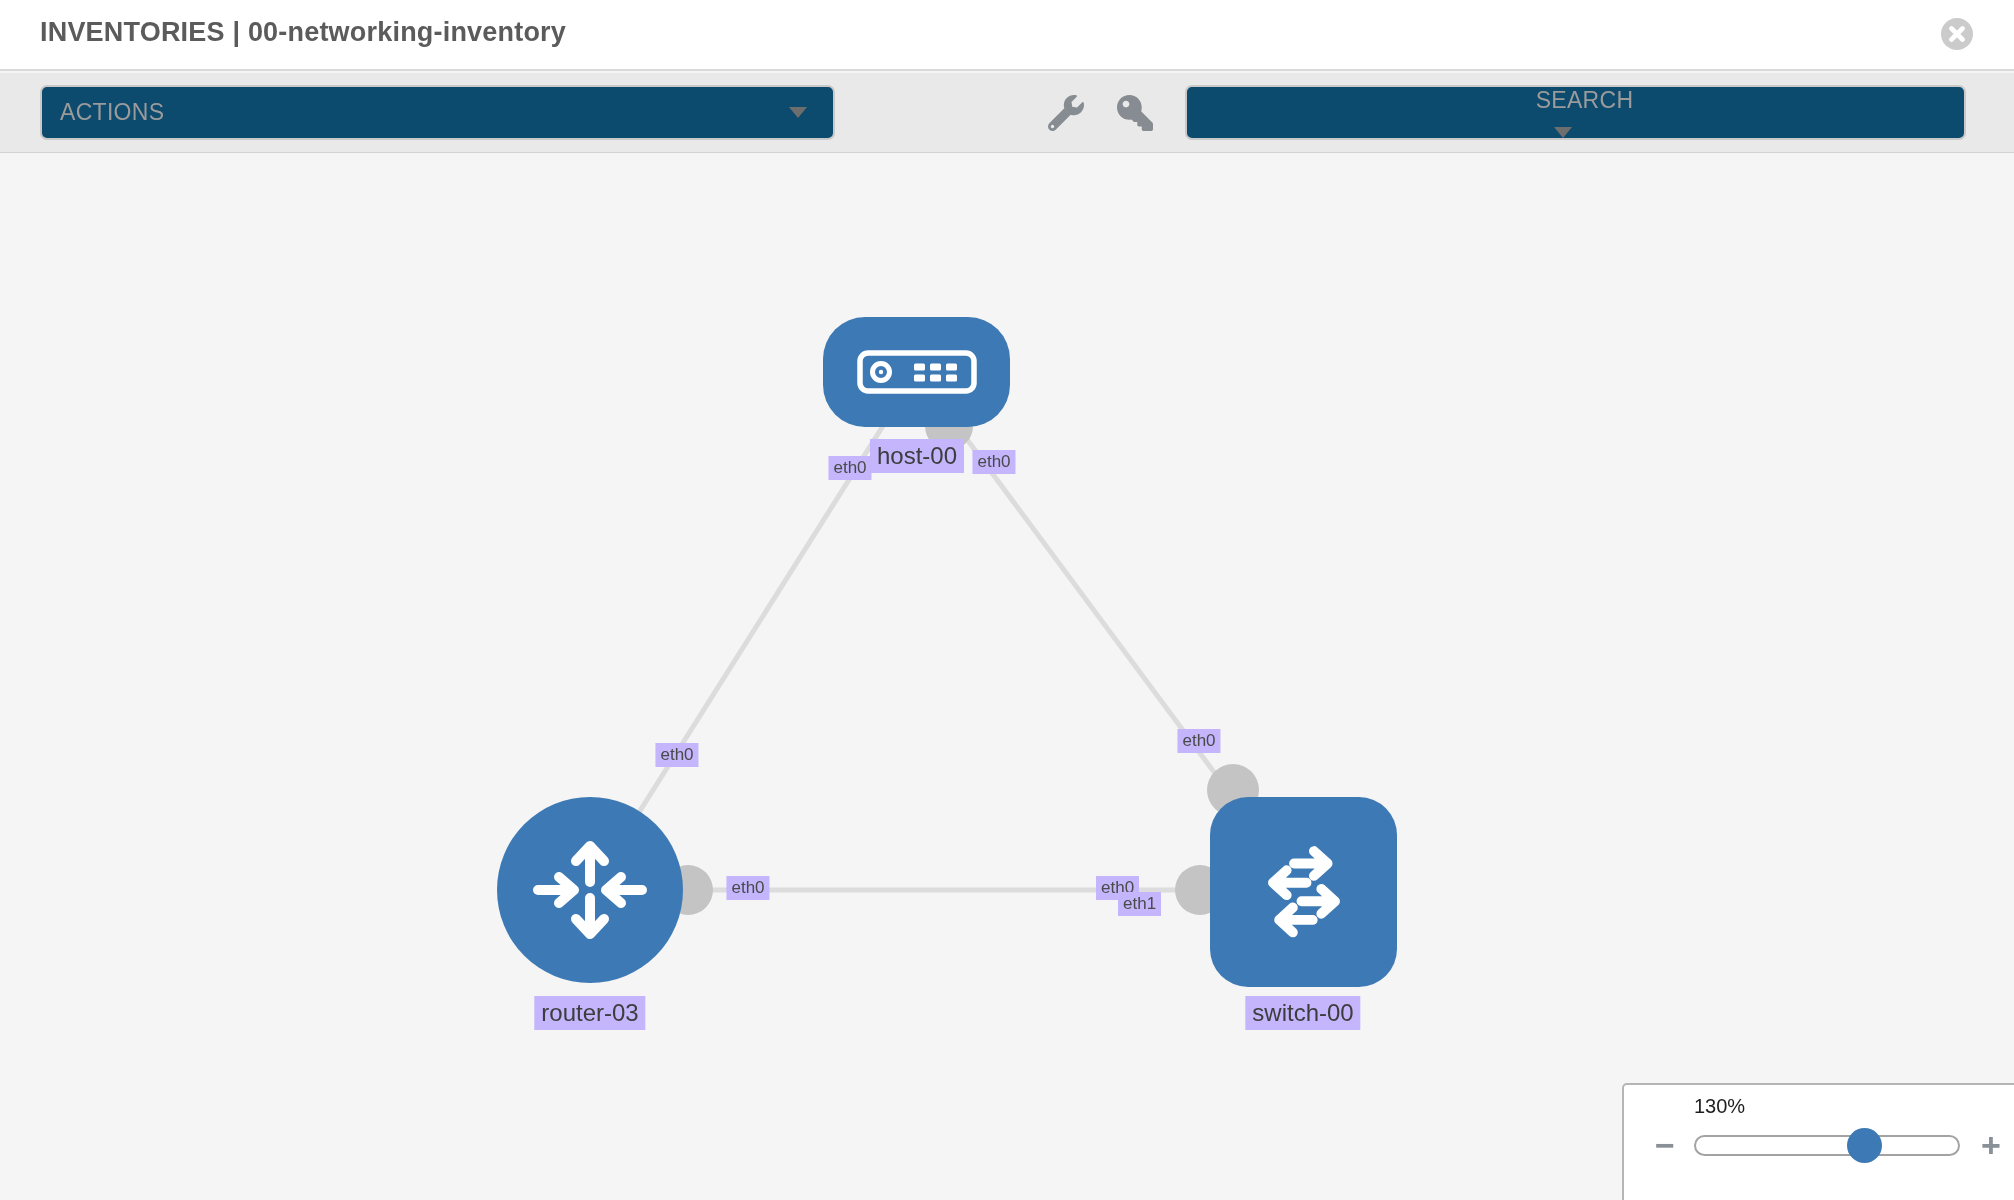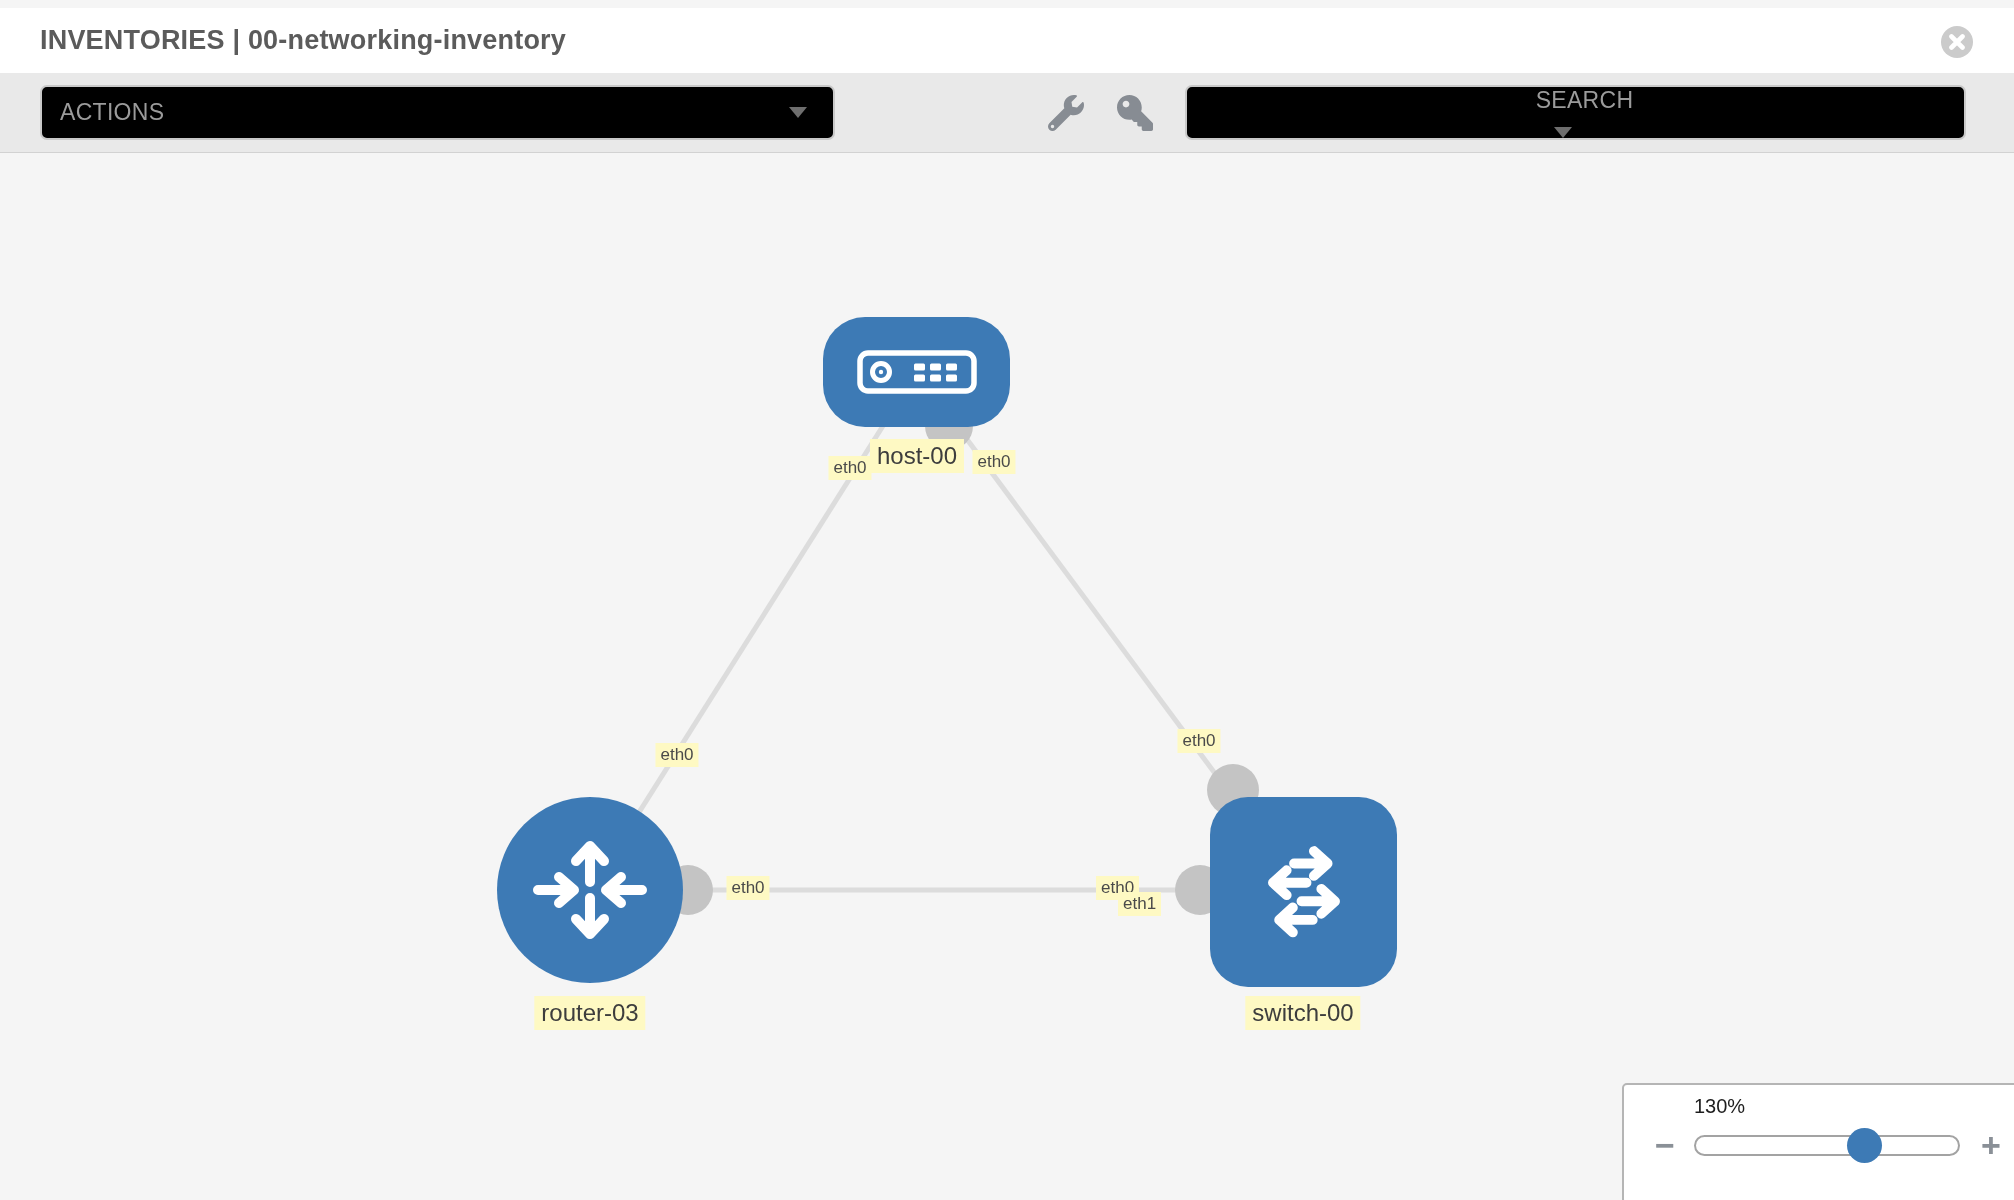--- a/index.html
+++ b/index.html
@@ -3,59 +3,59 @@
 <meta charset="utf-8">
 <style>
   html,body{margin:0;padding:0;background:#f5f5f5;}
   *{box-sizing:border-box;}
   .app{
     position:relative;width:2014px;height:1200px;overflow:hidden;
     background:#f5f5f5;font-family:"Liberation Sans",sans-serif;
   }
   
   .hdr{
-    position:absolute;left:0;top:8px;width:2014px;height:71px;background:#ffffff;
+    position:absolute;left:0;top:0;width:2014px;height:71px;background:#ffffff;
     border-bottom:2px solid #d9d9d9;
   }
   .hdr-title{
     position:absolute;left:40px;top:17px;font-size:27px;font-weight:bold;
     color:#5b5b5b;letter-spacing:.2px;white-space:nowrap;
   }
   .close-btn{
     position:absolute;left:1941px;top:18px;width:32px;height:32px;border-radius:50%;
     background:#cbcbcb;cursor:pointer;display:flex;align-items:center;justify-content:center;
   }
   
   .tbar{
     position:absolute;left:0;top:73px;width:2014px;height:80px;background:#e9e9e9;
     border-bottom:1px solid #d2d2d2;
   }
   .dropdown{
-    position:absolute;top:12px;height:55px;background:#000000;border:2px solid #c9c9c9;
+    position:absolute;top:12px;height:55px;background:#0c4a6e;border:2px solid #c9c9c9;
     border-radius:7px;display:flex;align-items:center;cursor:pointer;
   }
   .dd-actions{left:40px;width:795px;}
   .dd-search{left:1185px;width:781px;flex-direction:column;}
   .dd-label{font-size:23px;color:#9b9b9b;padding-left:18px;letter-spacing:.3px;flex:1;}
   .caret{
     width:0;height:0;border-left:9px solid transparent;border-right:9px solid transparent;
     border-top:11px solid #6e6e6e;margin-right:26px;
   }
   .tool-ico{position:absolute;top:22px;width:36px;height:36px;cursor:pointer;}
   .ico-wrench{left:1048px;}
   .ico-key{left:1117px;}
   
   .canvas{position:absolute;left:0;top:154px;width:2014px;height:1046px;background:#f5f5f5;}
   .links-svg{position:absolute;left:0;top:0;z-index:1;}
   .node{position:absolute;z-index:2;background:#3d7ab5;display:flex;align-items:center;justify-content:center;cursor:pointer;}
   .node-host{left:823px;top:163px;width:187px;height:110px;border-radius:42px;}
   .node-router{left:497px;top:643px;width:186px;height:186px;border-radius:50%;}
   .node-switch{left:1210px;top:643px;width:187px;height:190px;border-radius:38px;}
   .lbl{
-    position:absolute;z-index:4;background:#fef9c3;color:#3d3d3d;white-space:nowrap;
+    position:absolute;z-index:4;background:#c4b5fd;color:#3d3d3d;white-space:nowrap;
   }
   .node-lbl{font-size:24px;padding:3px 7px;transform:translateX(-50%);}
   .if-lbl{font-size:17px;color:#4a4a4a;padding:2px 5px;}
   .if-center{transform:translateX(-50%);}
   
   .zoom-panel{
     position:absolute;left:1622px;top:929px;right:-4px;bottom:-4px;z-index:5;
     background:#ffffff;border:2px solid #b5b5b5;border-radius:5px;
   }
   .zoom-level{position:absolute;left:70px;top:10px;width:266px;

